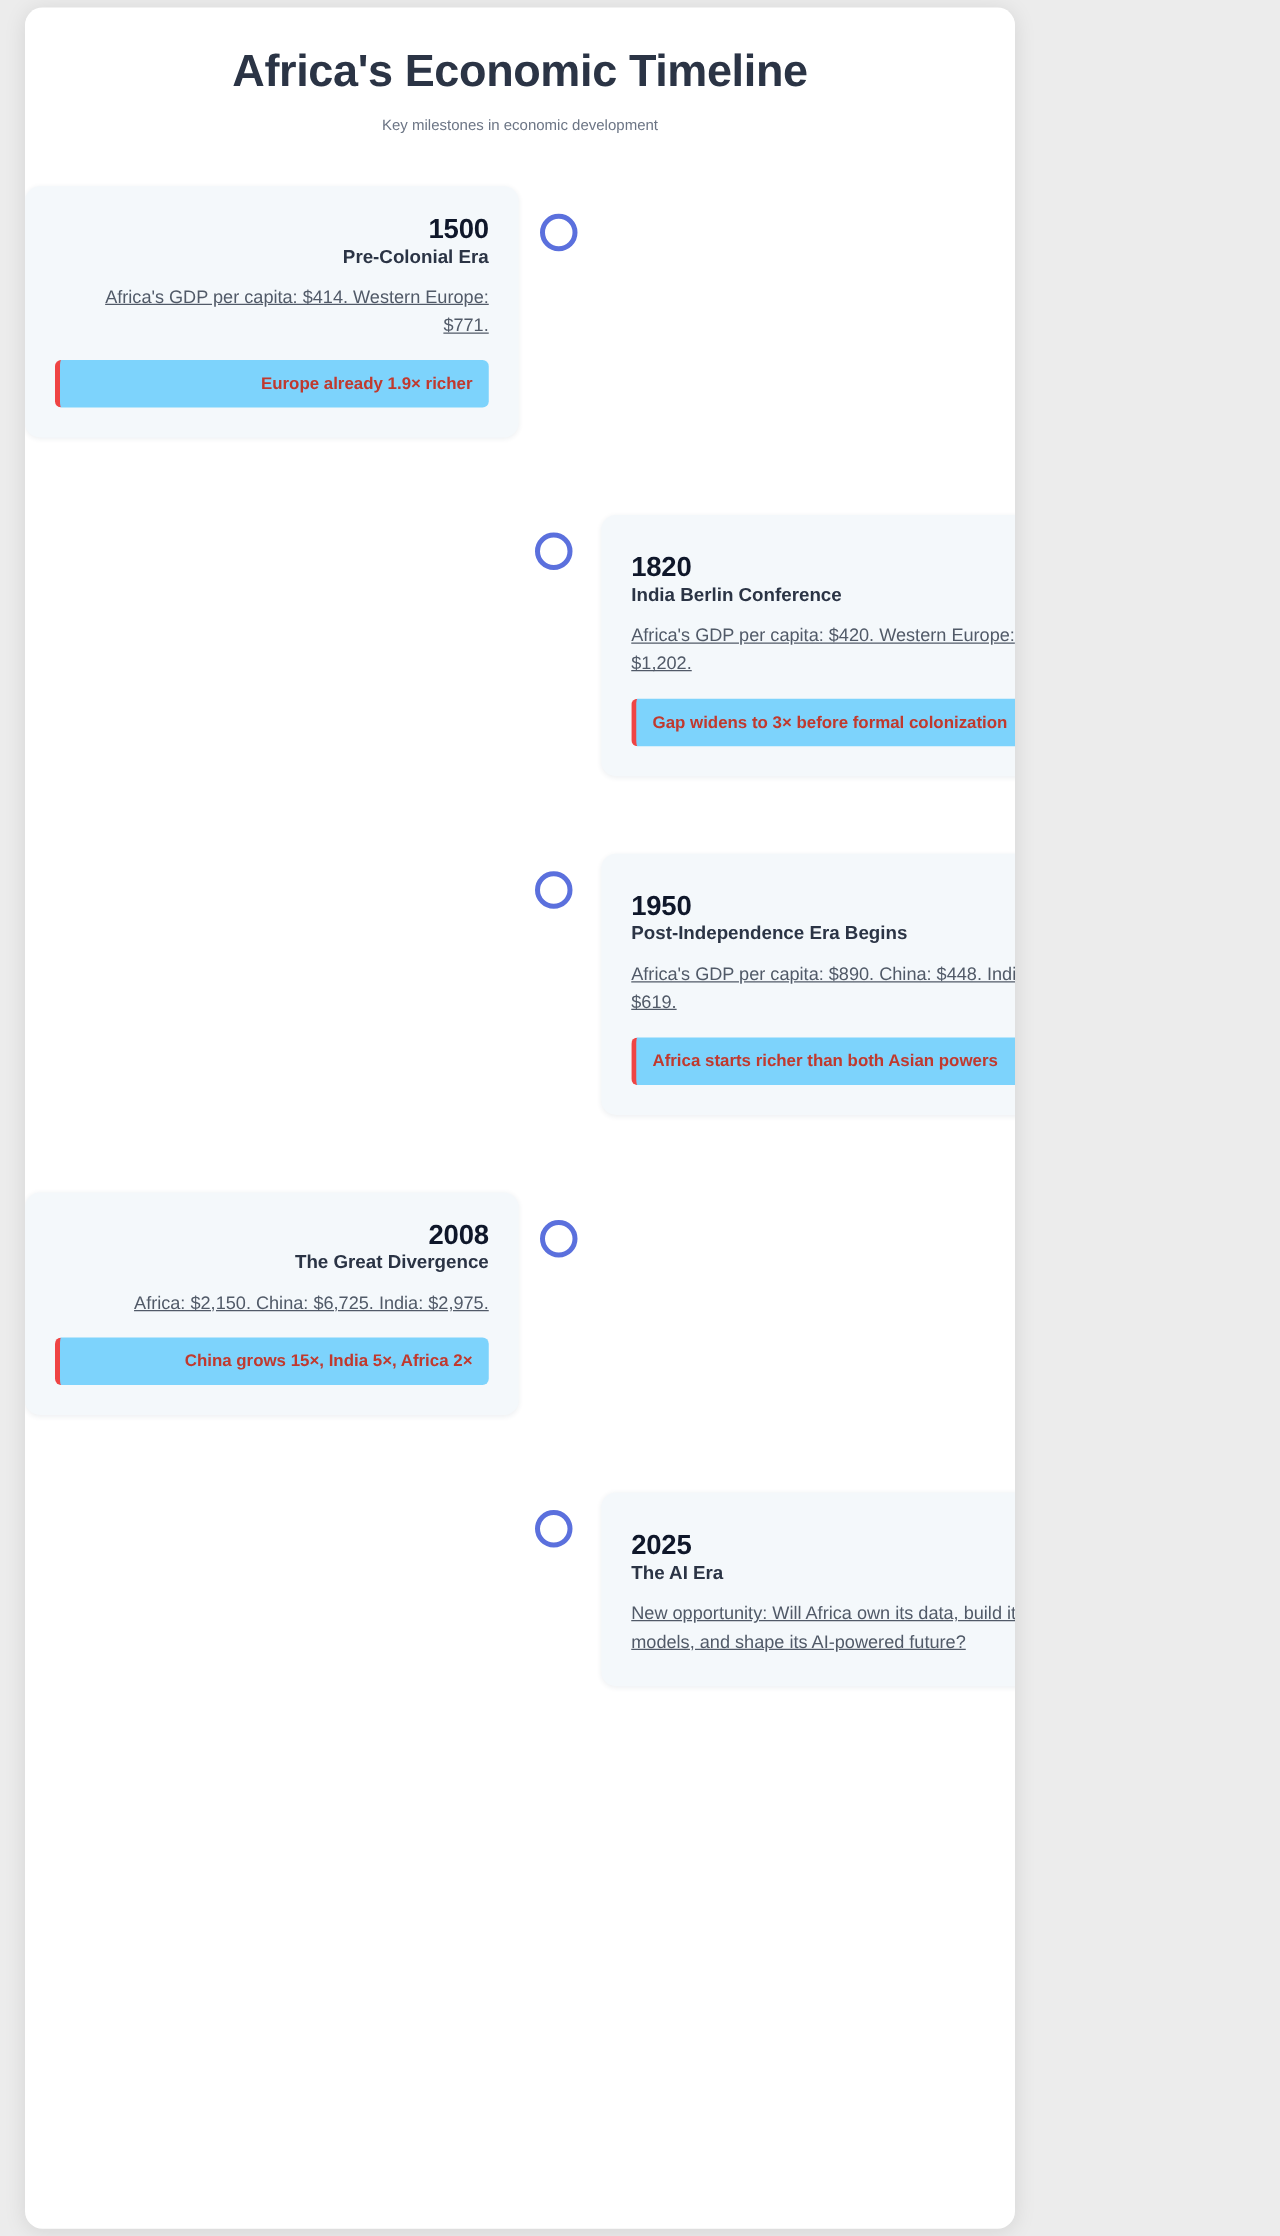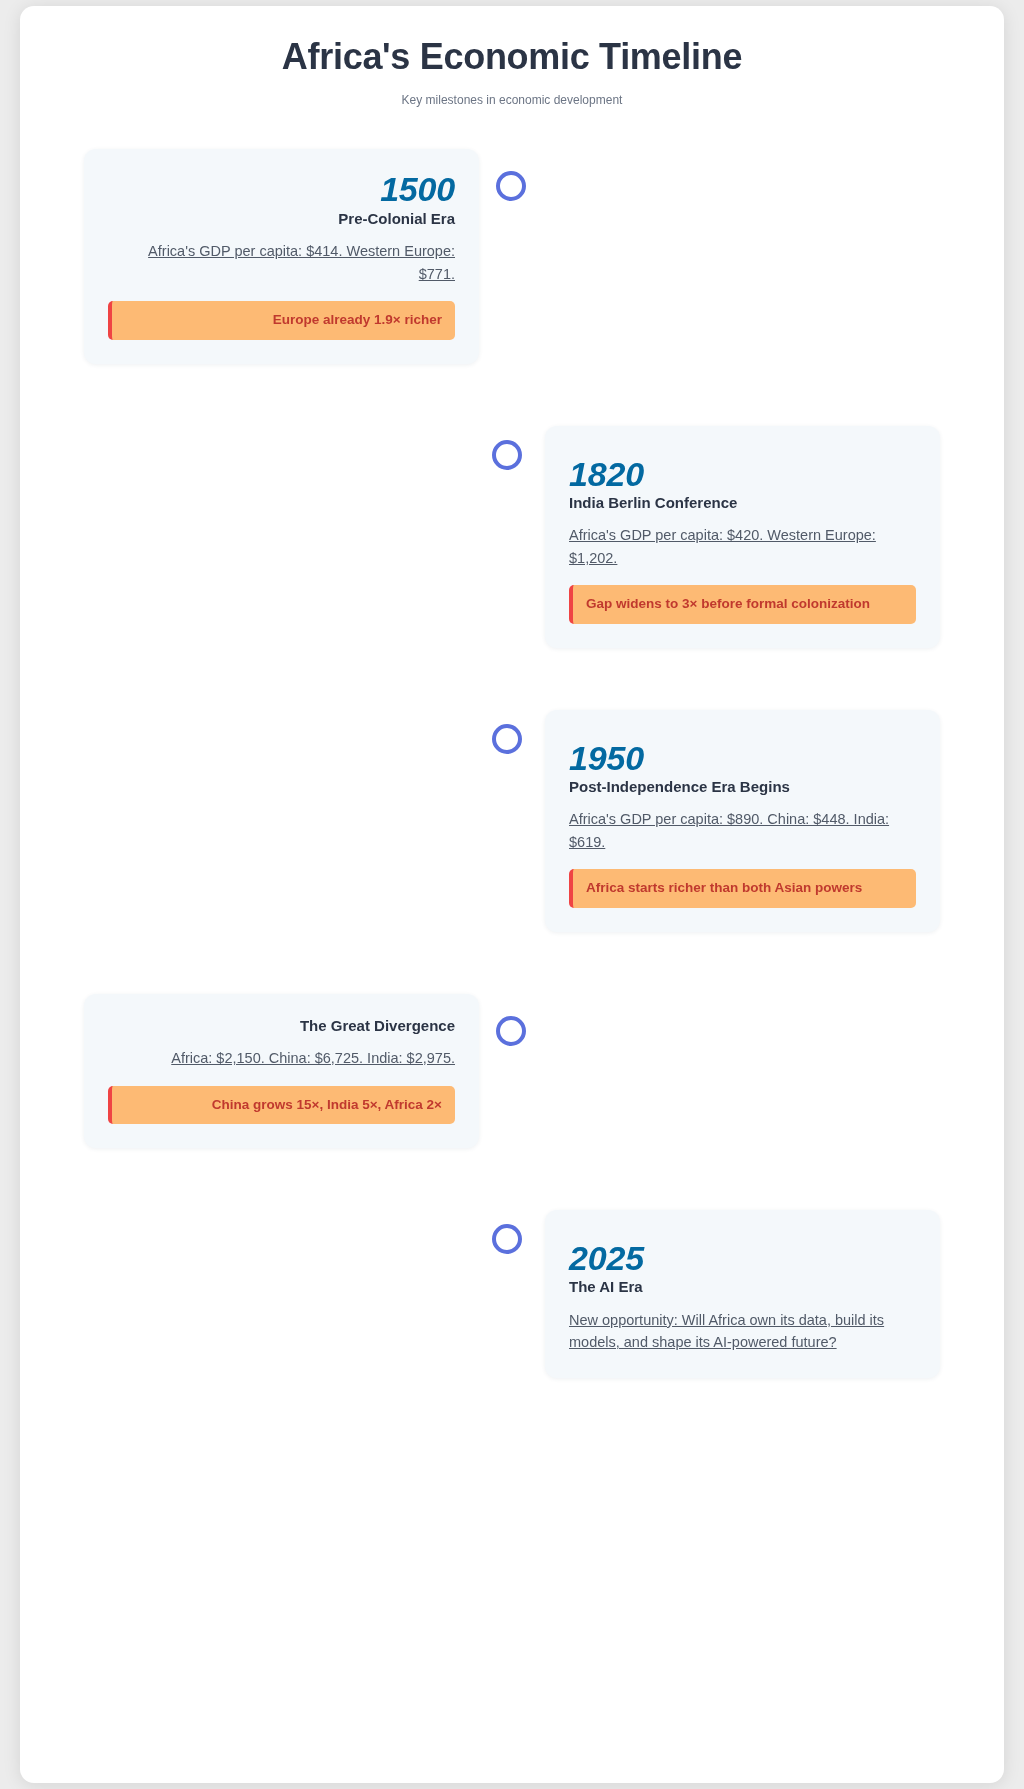--- a/index.html
+++ b/index.html
@@ -12,21 +12,21 @@
   body {
     font-family: "Liberation Sans", sans-serif;
     background: #ececec;
     -webkit-font-smoothing: antialiased;
   }
 
   .page-frame {
     position: absolute;
     left: 20px;
     top: 6px;
-    width: 984px;
+    width: 792px;
     height: 1777px;
     background: #ffffff;
     border-radius: 14px;
     box-shadow: 0 2px 18px rgba(0,0,0,0.10);
     overflow: hidden;
   }
 
   .page-inner {
     position: relative;
     width: 100%;
@@ -78,43 +78,42 @@
     width: 395px;
     background: #f4f8fb;
     border-radius: 12px;
     padding: 22px 24px 24px 24px;
     box-shadow: 0 1px 4px rgba(40,60,90,0.08);
   }
   .tl-row.left  .tl-card { text-align: right; }
   .tl-row.right .tl-card { text-align: left; }
 
   .tl-year {
-    font-size: 34px;
+    font-size: 22px;
     font-weight: bold;
-    color: #0369a1;
+    color: #0f172a;
     line-height: 1.1;
     letter-spacing: -0.2px;
-    font-style: italic;
   }
   .tl-title {
     font-size: 15px;
     font-weight: bold;
     color: #2b3445;
     line-height: 1.3;
   }
   .tl-desc {
     margin-top: 12px;
     font-size: 14.5px;
     color: #515a68;
     line-height: 1.55;
     text-decoration: underline;
   }
   .tl-insight {
     margin-top: 16px;
-    background: #fdba74;
+    background: #7dd3fc;
     border-left: 4px solid #ef4444;
     border-radius: 5px;
     padding: 10px 13px;
     font-size: 13.5px;
     font-weight: bold;
     color: #c0392e;
     line-height: 1.35;
   }
 
   
@@ -168,20 +167,21 @@
           <div class="tl-card">
             <div class="tl-year">1950</div>
             <div class="tl-title">Post-Independence Era Begins</div>
             <div class="tl-desc">Africa's GDP per capita: $890. China: $448. India: $619.</div>
             <div class="tl-insight">Africa starts richer than both Asian powers</div>
           </div>
         </div>
         <div class="tl-row left">
           <div class="tl-dot"></div>
           <div class="tl-card">
+            <div class="tl-year">2008</div>
             <div class="tl-title">The Great Divergence</div>
             <div class="tl-desc">Africa: $2,150. China: $6,725. India: $2,975.</div>
             <div class="tl-insight">China grows 15×, India 5×, Africa 2×</div>
           </div>
         </div>
         <div class="tl-row right">
           <div class="tl-dot"></div>
           <div class="tl-card">
             <div class="tl-year">2025</div>
             <div class="tl-title">The AI Era</div>

